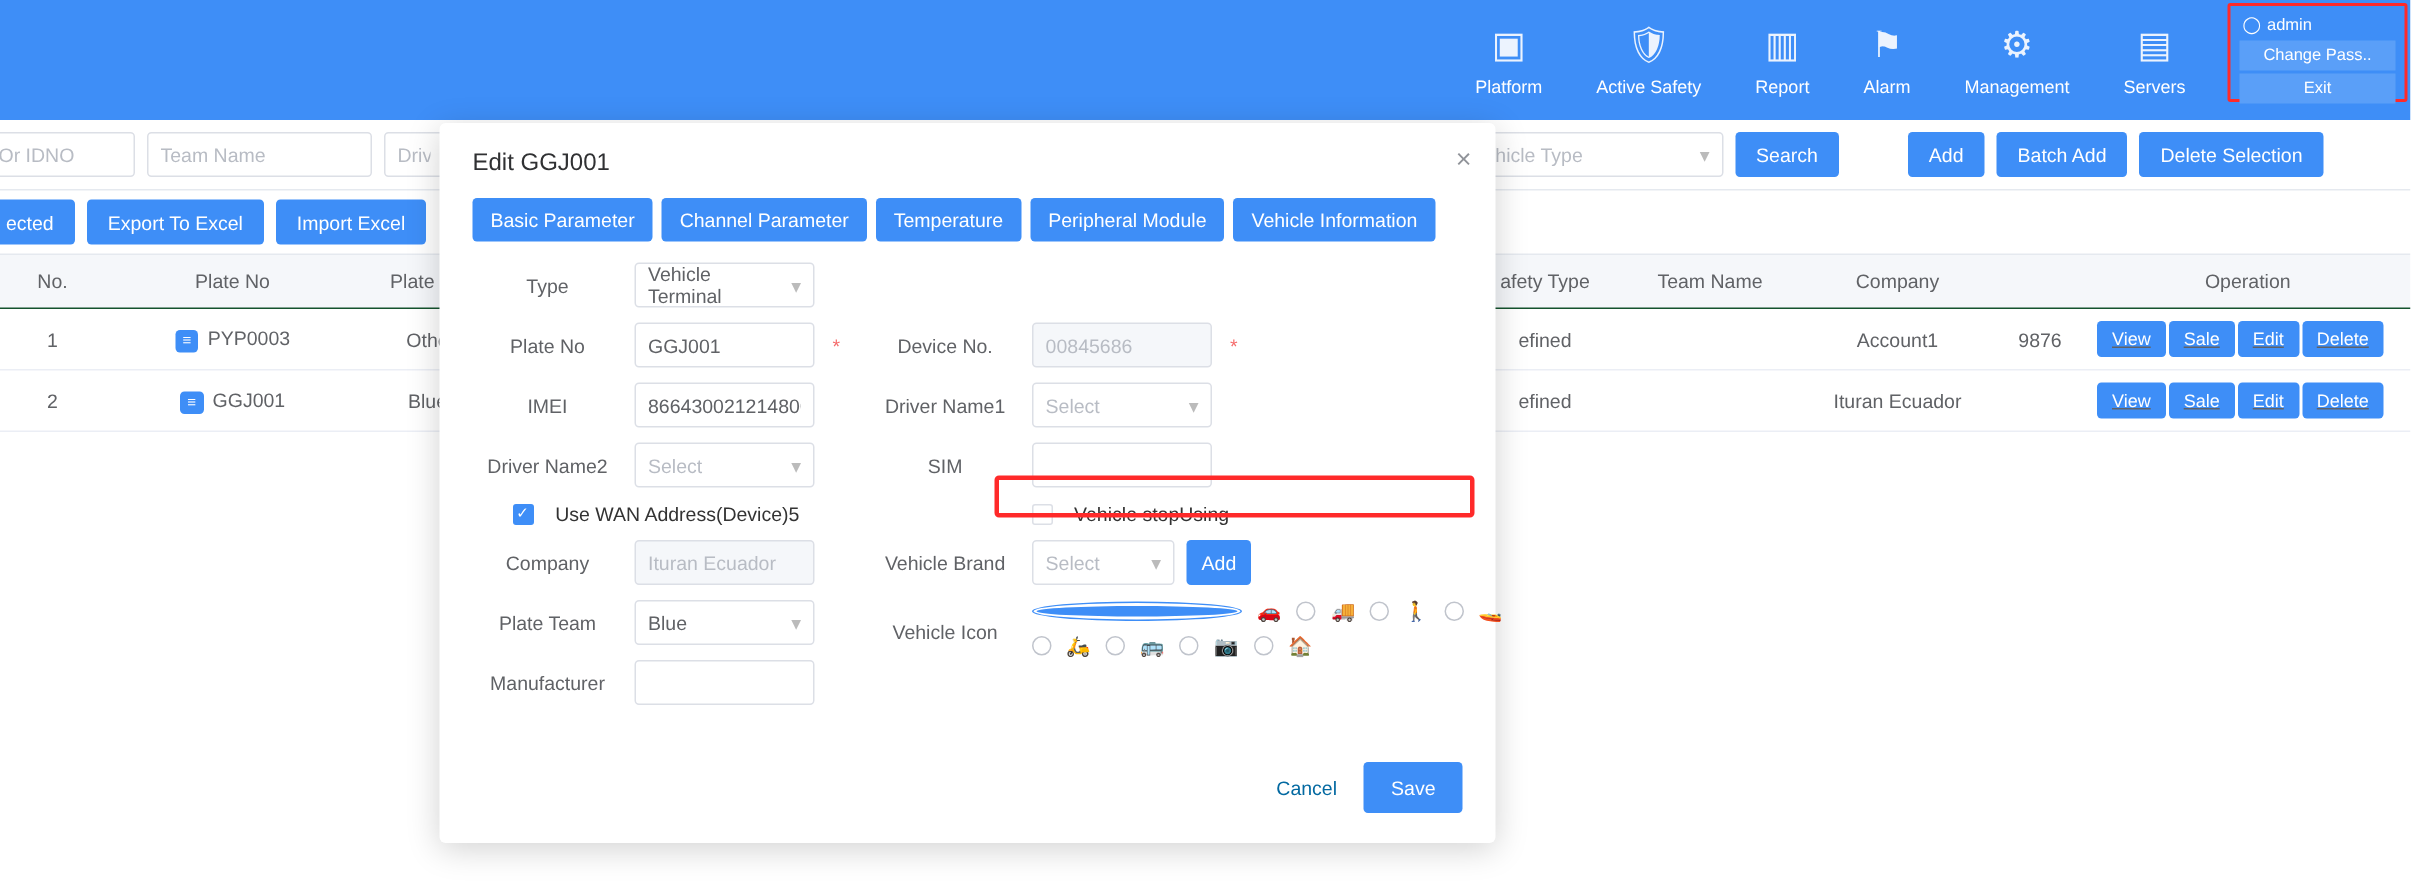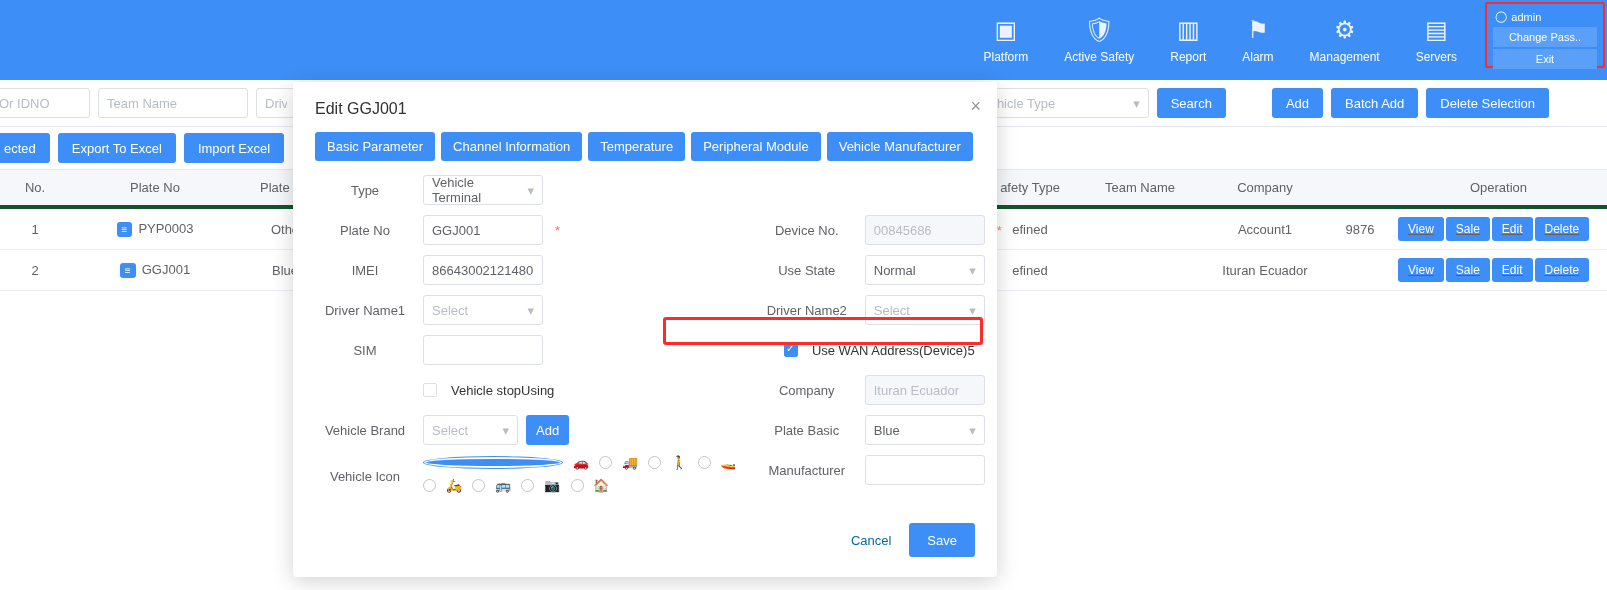--- a/index.html
+++ b/index.html
@@ -14,21 +14,21 @@
 .toolbar{display:flex;align-items:center;gap:8px;padding:8px 0 8px 0;border-bottom:1px solid #e5e9ef;margin-left:-10px;}
 .inp{border:1px solid #dcdfe6;height:30px;padding:0 8px;font-size:13px;color:#606266;border-radius:3px;}
 .inp::placeholder{color:#b8bcc4;}
 .sel{border:1px solid #dcdfe6;height:30px;padding:0 24px 0 8px;font-size:13px;color:#b8bcc4;border-radius:3px;background:#fff;position:relative;display:flex;align-items:center;min-width:140px;}
 .sel::after{content:"▾";position:absolute;right:8px;color:#bbb;}
 .btn{background:#3e8ef7;color:#fff;border:none;height:30px;padding:0 14px;font-size:13px;border-radius:3px;cursor:pointer;}
 .btn-sm{height:24px;padding:0 10px;font-size:12px;}
 .row2{display:flex;align-items:center;gap:8px;padding:6px 0 6px 0;border-bottom:1px solid #e5e9ef;margin-left:-10px;}
 .tab-lbl{color:#606266;padding:0 10px;}
 table{width:100%;border-collapse:collapse;}
-th{background:#f5f7fa;font-weight:400;color:#606266;font-size:13px;padding:10px 8px;border-bottom:4px solid #14532d;text-align:center;}
+th{background:#f5f7fa;font-weight:400;color:#606266;font-size:13px;padding:10px 8px;border-bottom:1px solid #14532d;text-align:center;}
 td{padding:8px;border-bottom:1px solid #ebeef5;text-align:center;color:#606266;font-size:13px;}
 .plate-badge{background:#3e8ef7;color:#fff;font-size:10px;padding:2px 5px;border-radius:3px;margin-right:6px;display:inline-flex;align-items:center;}
 .ops{display:flex;gap:2px;justify-content:flex-start;text-decoration:underline;}
 .modal{position:absolute;left:293px;top:82px;width:704px;background:#fff;box-shadow:0 4px 22px rgba(0,0,0,.18);border-radius:4px;padding:18px 22px 20px;}
 .modal h3{font-weight:400;font-size:16px;color:#303133;margin-bottom:14px;}
 .close-x{position:absolute;right:16px;top:14px;color:#909399;font-size:18px;cursor:pointer;}
 .mtabs{display:flex;flex-wrap:wrap;gap:6px;margin-bottom:14px;}
 .mtab{background:#3e8ef7;color:#fff;border:none;font-size:13px;padding:7px 12px;border-radius:3px;cursor:pointer;}
 .form{display:grid;grid-template-columns:1fr 1fr;column-gap:20px;row-gap:10px;}
 .field{display:flex;align-items:center;gap:8px;}
@@ -166,24 +166,24 @@
         </td>
       </tr>
     </tbody>
 </table>
 
 <div class="modal">
   <h3>Edit GGJ001</h3>
   <span class="close-x">×</span>
   <div class="mtabs">
     <button class="mtab">Basic Parameter</button>
-    <button class="mtab">Channel Information</button>
+    <button class="mtab">Channel Parameter</button>
     <button class="mtab">Temperature</button>
     <button class="mtab">Peripheral Module</button>
-    <button class="mtab">Vehicle Manufacturer</button>
+    <button class="mtab">Vehicle Information</button>
   </div>
 
   <div class="form">
     <div class="field full">
         <span class="flabel">Type</span>
       <div class="fselect">
           <span>Vehicle Terminal</span>
         </div>
     </div>
 
@@ -195,26 +195,20 @@
     <div class="field">
         <span class="flabel">Device No.</span>
       <input class="finput disabled" readonly="" value="00845686" style="">
         <span class="req">*</span>
     </div>
 
     <div class="field">
         <span class="flabel">IMEI</span>
       <input class="finput" value="866430021214806" style="">
     </div>
-    <div class="field">
-        <span class="flabel">Use State</span>
-      <div class="fselect">
-          <span>Normal</span>
-        </div>
-    </div>
 
     <div class="field">
         <span class="flabel">Driver Name1</span>
       <div class="fselect ph">
           <span>Select</span>
         </div>
     </div>
     <div class="field">
         <span class="flabel">Driver Name2</span>
       <div class="fselect ph">
@@ -241,21 +235,21 @@
     </div>
 
     <div class="field">
         <span class="flabel">Vehicle Brand</span>
       <div class="fselect ph" style="width:95px">
           <span>Select</span>
         </div>
       <button class="btn" style="height:30px;padding:0 10px">Add</button>
     </div>
     <div class="field">
-        <span class="flabel">Plate Basic</span>
+        <span class="flabel">Plate Team</span>
       <div class="fselect">
           <span>Blue</span>
         </div>
     </div>
 
     <div class="field" style="align-items:flex-start;grid-row:span 2">
         <span class="flabel" style="margin-top:14px">Vehicle Icon</span>
       <div>
         <div class="iconrow" style="margin-left:0">
           <span class="radio sel"></span>

